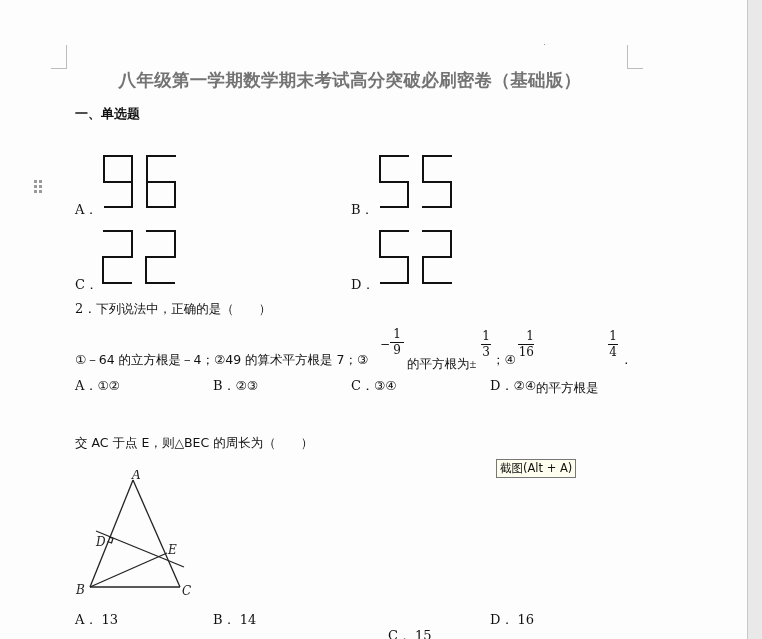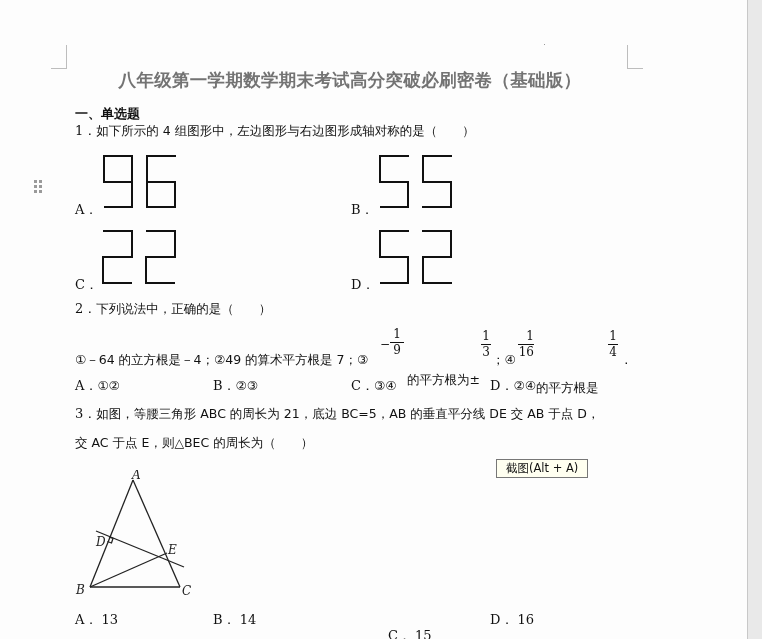--- a/index.html
+++ b/index.html
@@ -25,21 +25,21 @@
     .num { font-family: "DejaVu Serif", serif; }
 
     .opt-label { position: absolute; font-family: "DejaVu Serif", serif; font-size: 13px; }
 
     .digits { position: absolute; }
     .seg { position: absolute; background: #111; }
 
     .frac { position: absolute; font-family: "DejaVu Serif", serif; font-size: 12px; text-align: center; line-height: 13px; }
     .frac .bar { display: block; height: 1px; background: #111; margin: 1px 0; }
 
-    .tooltip { position: absolute; left: 496px; top: 459px; padding: 1px 9px; background: #fffff0; border: 1px solid #777; font-family: "DejaVu Sans", sans-serif; font-size: 11.5px; color: #111; white-space: nowrap; }
+    .tooltip { position: absolute; left: 496px; top: 459px; padding: 1px 3px; background: #fffff0; border: 1px solid #777; font-family: "DejaVu Sans", sans-serif; font-size: 11.5px; color: #111; white-space: nowrap; }
 
     .figure { position: absolute; left: 70px; top: 470px; width: 130px; height: 130px; }
   </style>
 </head>
 <body>
 
 <div class="page">
 
   <div class="corner corner-tl"></div>
   <div class="corner corner-tr"></div>
@@ -50,23 +50,20 @@
       <span style="left:5px;top:0"></span>
     <span style="left:0;top:5px"></span>
       <span style="left:5px;top:5px"></span>
     <span style="left:0;top:10px"></span>
       <span style="left:5px;top:10px"></span>
   </div>
 
   <div class="title">八年级第一学期数学期末考试高分突破必刷密卷（基础版）</div>
   <div class="section">一、单选题</div>
 
-  <div class="line" style="left:75px; top:123px;">
-    <span class="num">1．</span><span class="q-text">如下所示的 4 组图形中，左边图形与右边图形成轴对称的是（　　）</span>
-  </div>
 
   <div class="opt-label" style="left:75px; top:201px;">A．</div>
   <div class="opt-label" style="left:351px; top:201px;">B．</div>
   <div class="opt-label" style="left:75px; top:276px;">C．</div>
   <div class="opt-label" style="left:351px; top:276px;">D．</div>
 
   <div class="digits" style="left:103px; top:155px;">
     <div class="seg" style="left:0;top:0;width:30px;height:2px"></div>
     <div class="seg" style="left:0;top:0;width:2px;height:28px"></div>
     <div class="seg" style="left:0;top:26px;width:30px;height:2px"></div>
@@ -124,21 +121,21 @@
 
   <div class="line q-text" style="left:75px; top:352px;">①－64 的立方根是－4；②49 的算术平方根是 7；③</div>
 
   <div class="frac" style="left:384px; top:328px; width:20px;">
     <div style="position:relative;">
       <span style="position:absolute; left:-4px; top:10px;">−</span>
       <div style="padding-left:6px;"><span>1</span><span class="bar"></span><span>9</span></div>
     </div>
   </div>
 
-  <div class="line q-text" style="left:407px; top:372px;">的平方根为±</div>
+  <div class="line q-text" style="left:407px; top:356px;font-family:Liberation Serif, serif;">的平方根为±</div>
   <div class="frac" style="left:481px; top:330px; width:10px;">
     <span>1</span><span class="bar"></span><span>3</span>
   </div>
   <div class="line q-text" style="left:492px; top:352px;">；④</div>
   <div class="frac" style="left:518px; top:330px; width:16px;text-align:right;">
     <span>1</span><span class="bar"></span><span>16</span>
   </div>
   <div class="line q-text" style="left:536px; top:352px;margin-top:28px;">的平方根是</div>
   <div class="frac" style="left:608px; top:330px; width:10px;">
     <span>1</span><span class="bar"></span><span>4</span>
@@ -151,23 +148,20 @@
   <div class="line" style="left:213px; top:378px;">
     <span>B．</span><span class="q-text">②③</span>
   </div>
   <div class="line" style="left:351px; top:378px;">
     <span>C．</span><span class="q-text">③④</span>
   </div>
   <div class="line" style="left:490px; top:378px;">
     <span>D．</span><span class="q-text">②④</span>
   </div>
 
-  <div class="line" style="left:75px; top:406px;">
-    <span class="num">3．</span><span class="q-text">如图，等腰三角形 ABC 的周长为 21，底边 BC=5，AB 的垂直平分线 DE 交 AB 于点 D，</span>
-  </div>
   <div class="line q-text" style="left:75px; top:435px;">交 AC 于点 E，则△BEC 的周长为（　　）</div>
 
   <div class="tooltip">截图(Alt + A)</div>
 
   <svg class="figure" viewBox="0 0 130 130">
     <g stroke="#222" stroke-width="1.3" fill="none">
       <line x1="63" y1="10" x2="20" y2="117"></line>
       <line x1="63" y1="10" x2="110" y2="117"></line>
       <line x1="20" y1="117" x2="110" y2="117"></line>
       <line x1="20" y1="117" x2="97" y2="83"></line>

